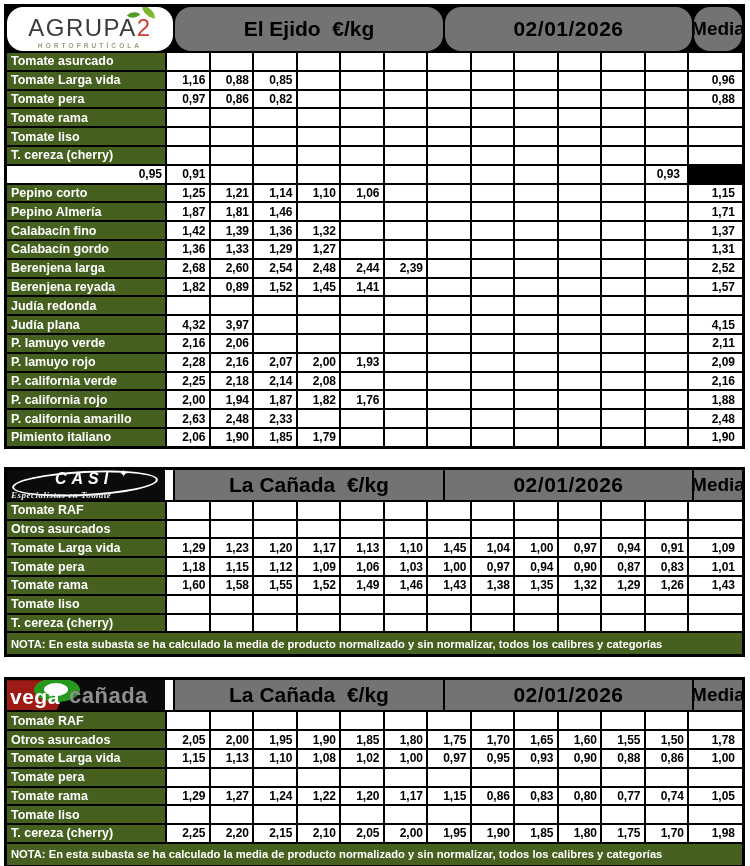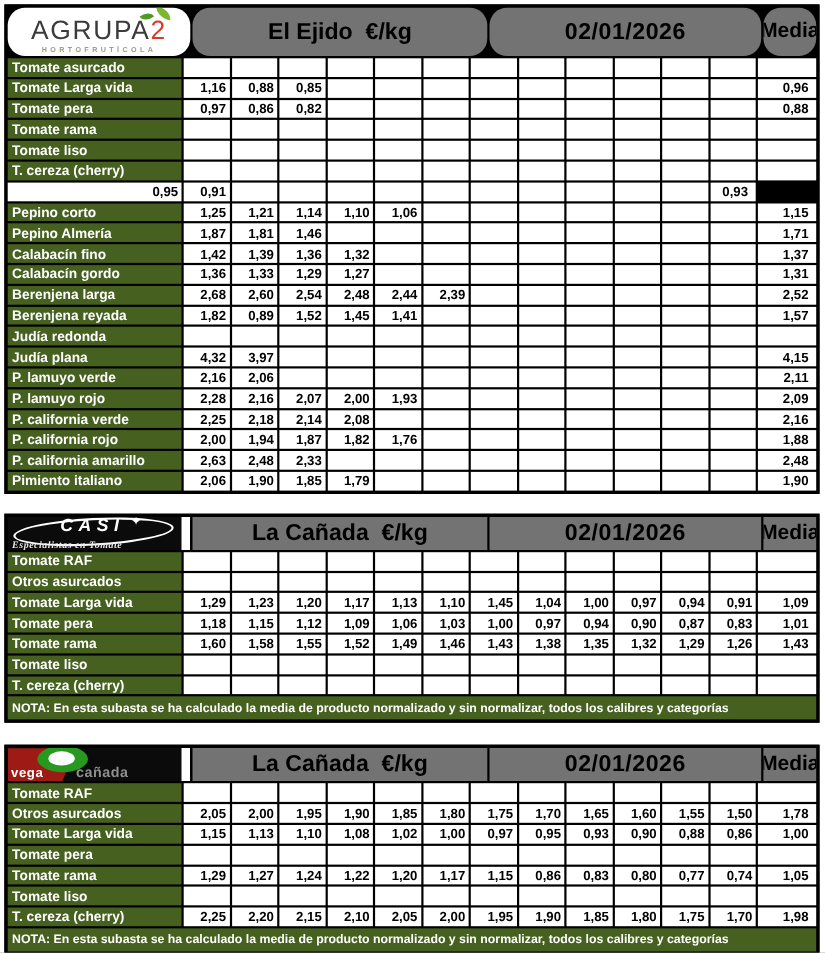--- a/index.html
+++ b/index.html
@@ -58,22 +58,22 @@
               font-family:"Liberation Serif", serif; font-style:italic; font-weight:700; font-size:9px; letter-spacing:.5px; }
 
   
   .logo-vega { background:#0b0b0b; box-shadow:inset -8px 0 0 #fff; }
   .vega-red { position:absolute; left:0; top:0; height:100%; width:62px;
               background:#9E1B15; clip-path:polygon(0 0, 100% 0, 80% 100%, 0 100%); }
   .vega-oval { position:absolute; left:27px; top:-2px; width:46px; height:24px;
                background:#27991F; border-radius:50%; }
   .vega-oval::after { content:""; position:absolute; left:10px; top:5px; width:24px; height:13px;
                       background:#fff; border-radius:50%; }
-  .vega-word  { position:absolute; left:3px; bottom:1px; color:#fff; font-weight:700; font-size:12px; letter-spacing:.5px; }
-  .canada-word{ position:absolute; left:62px; bottom:1px; color:#8F8F8F; font-weight:700; font-size:13px; letter-spacing:.5px; }
+  .vega-word  { position:absolute; left:3px; bottom:1px; color:#fff; font-weight:700; font-size:21px; letter-spacing:.5px; }
+  .canada-word{ position:absolute; left:62px; bottom:1px; color:#8F8F8F; font-weight:700; font-size:22px; letter-spacing:.5px; }
 </style>
 </head>
 <body>
 
 <div class="page">
 
   <section class="ptable t1">
     <div class="thead">
       <div class="hcell logo-a2">
         <div class="a2-wordwrap">

